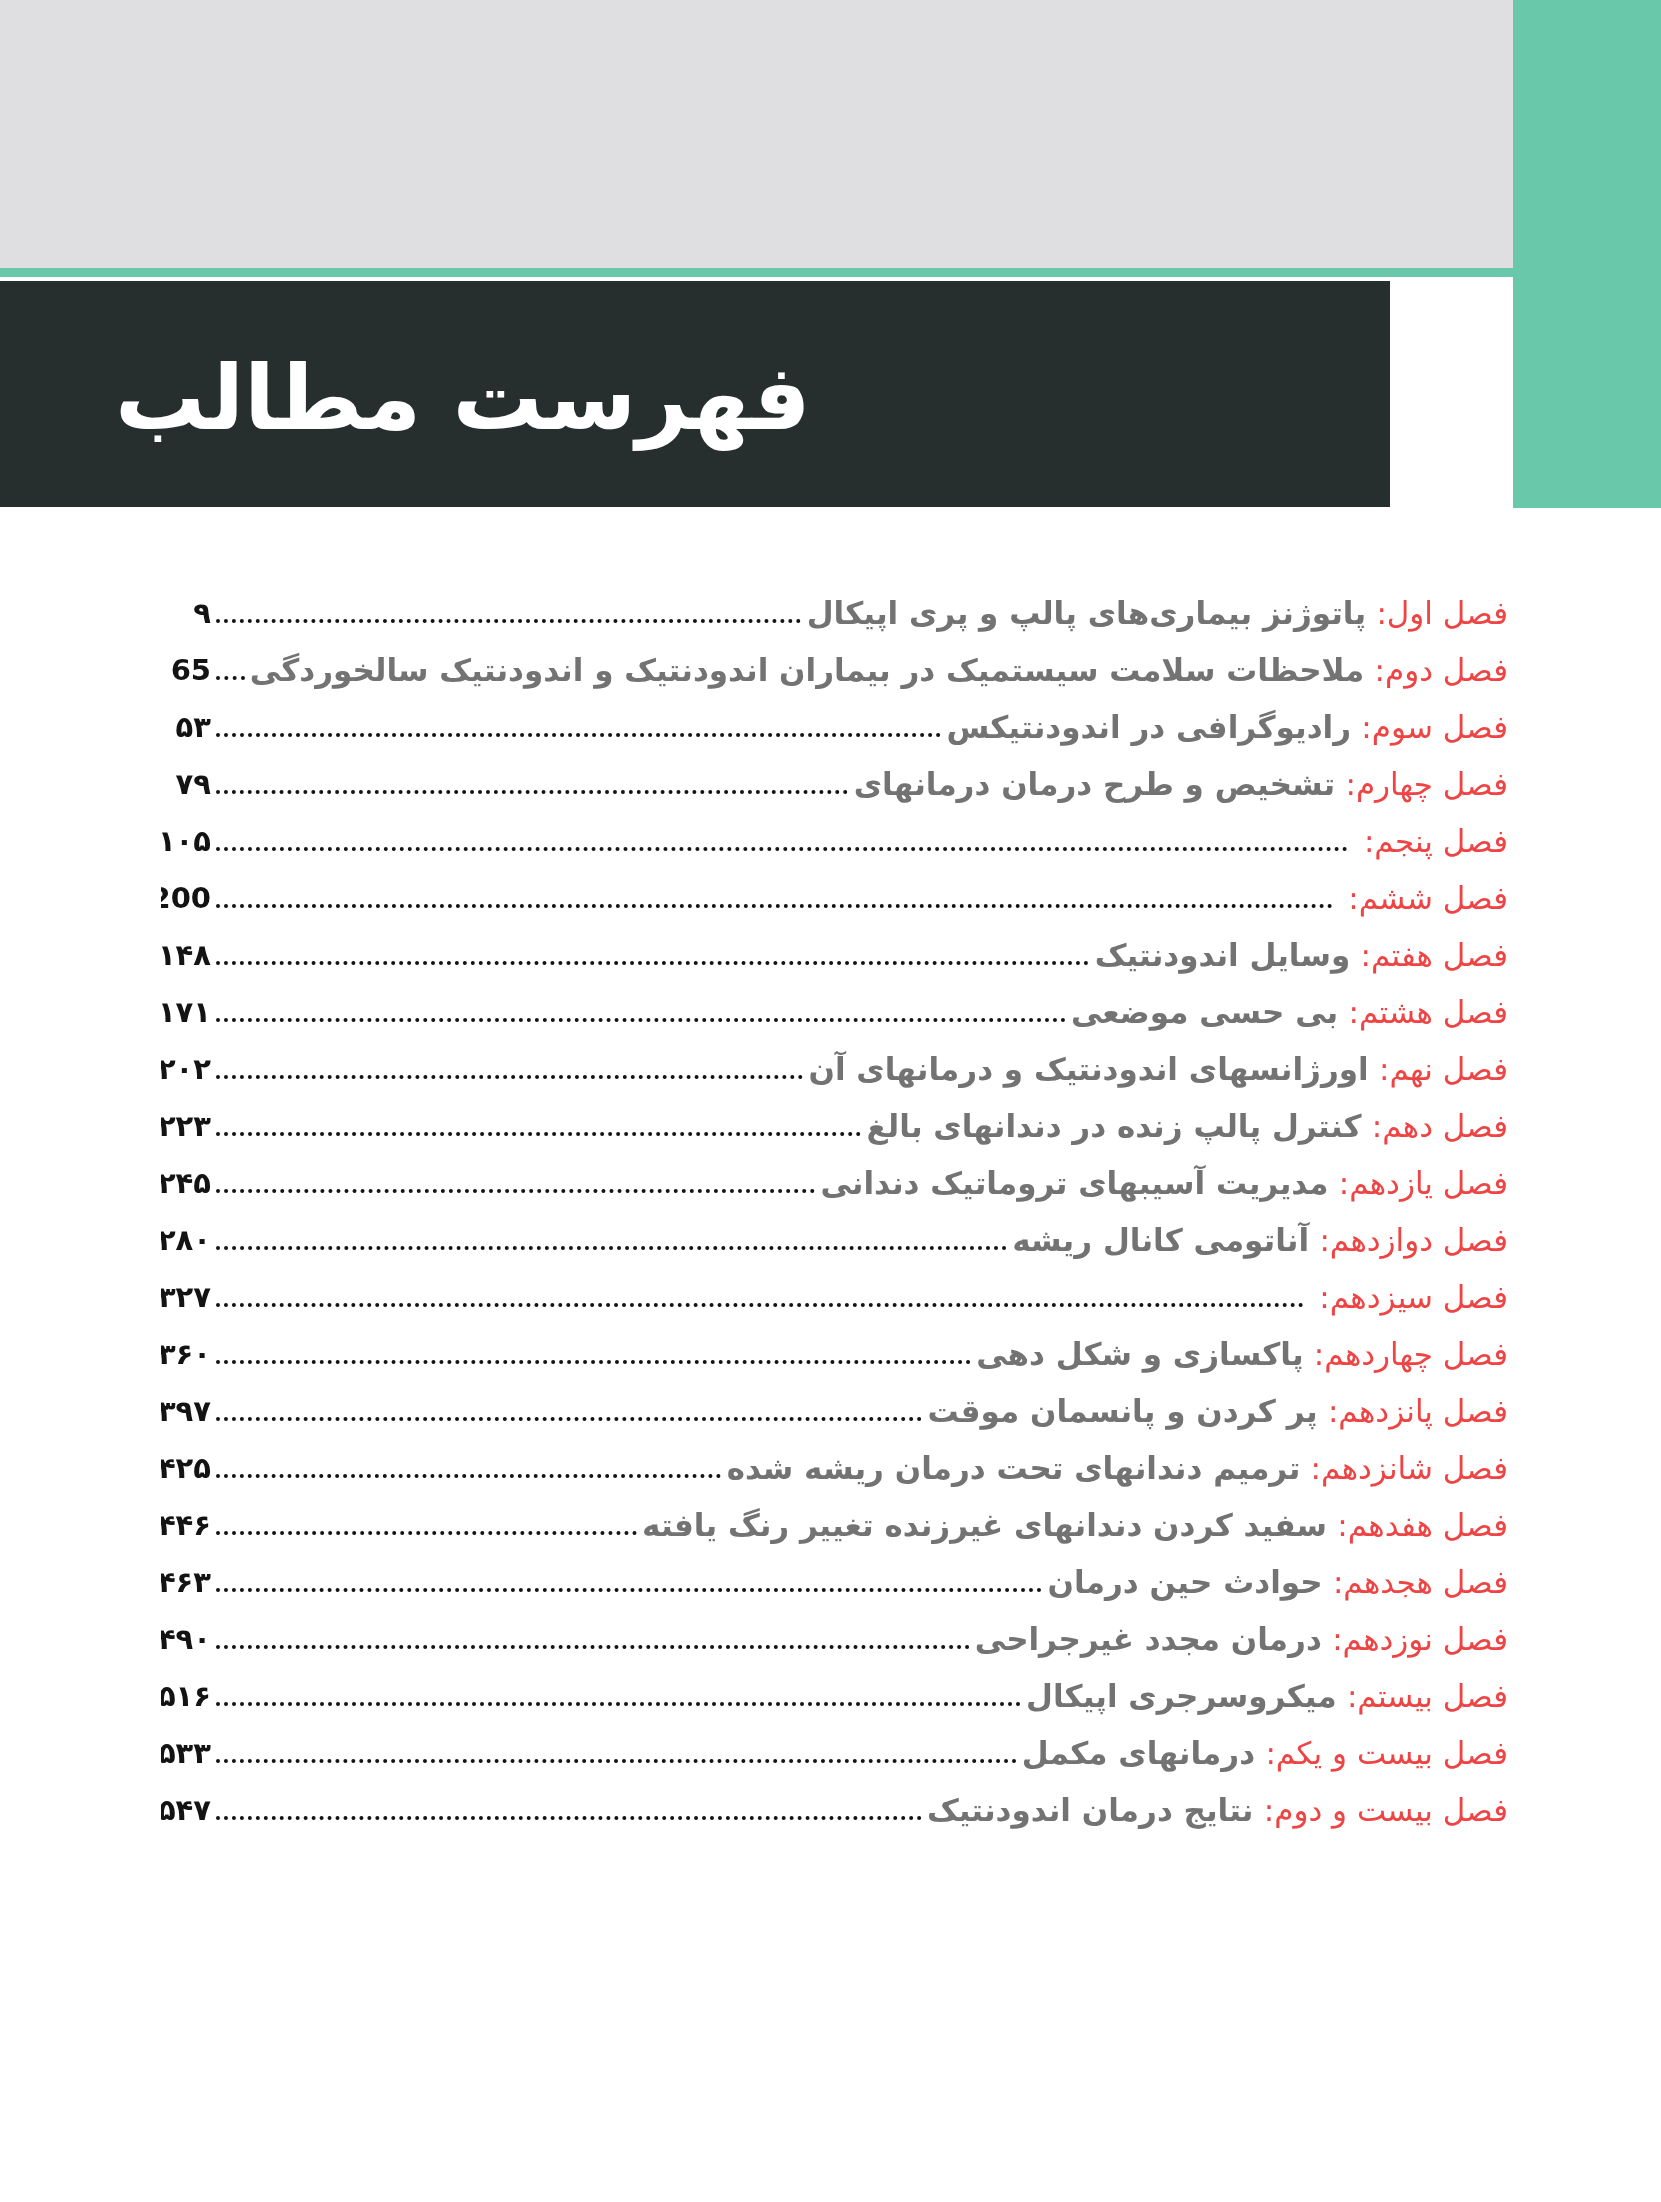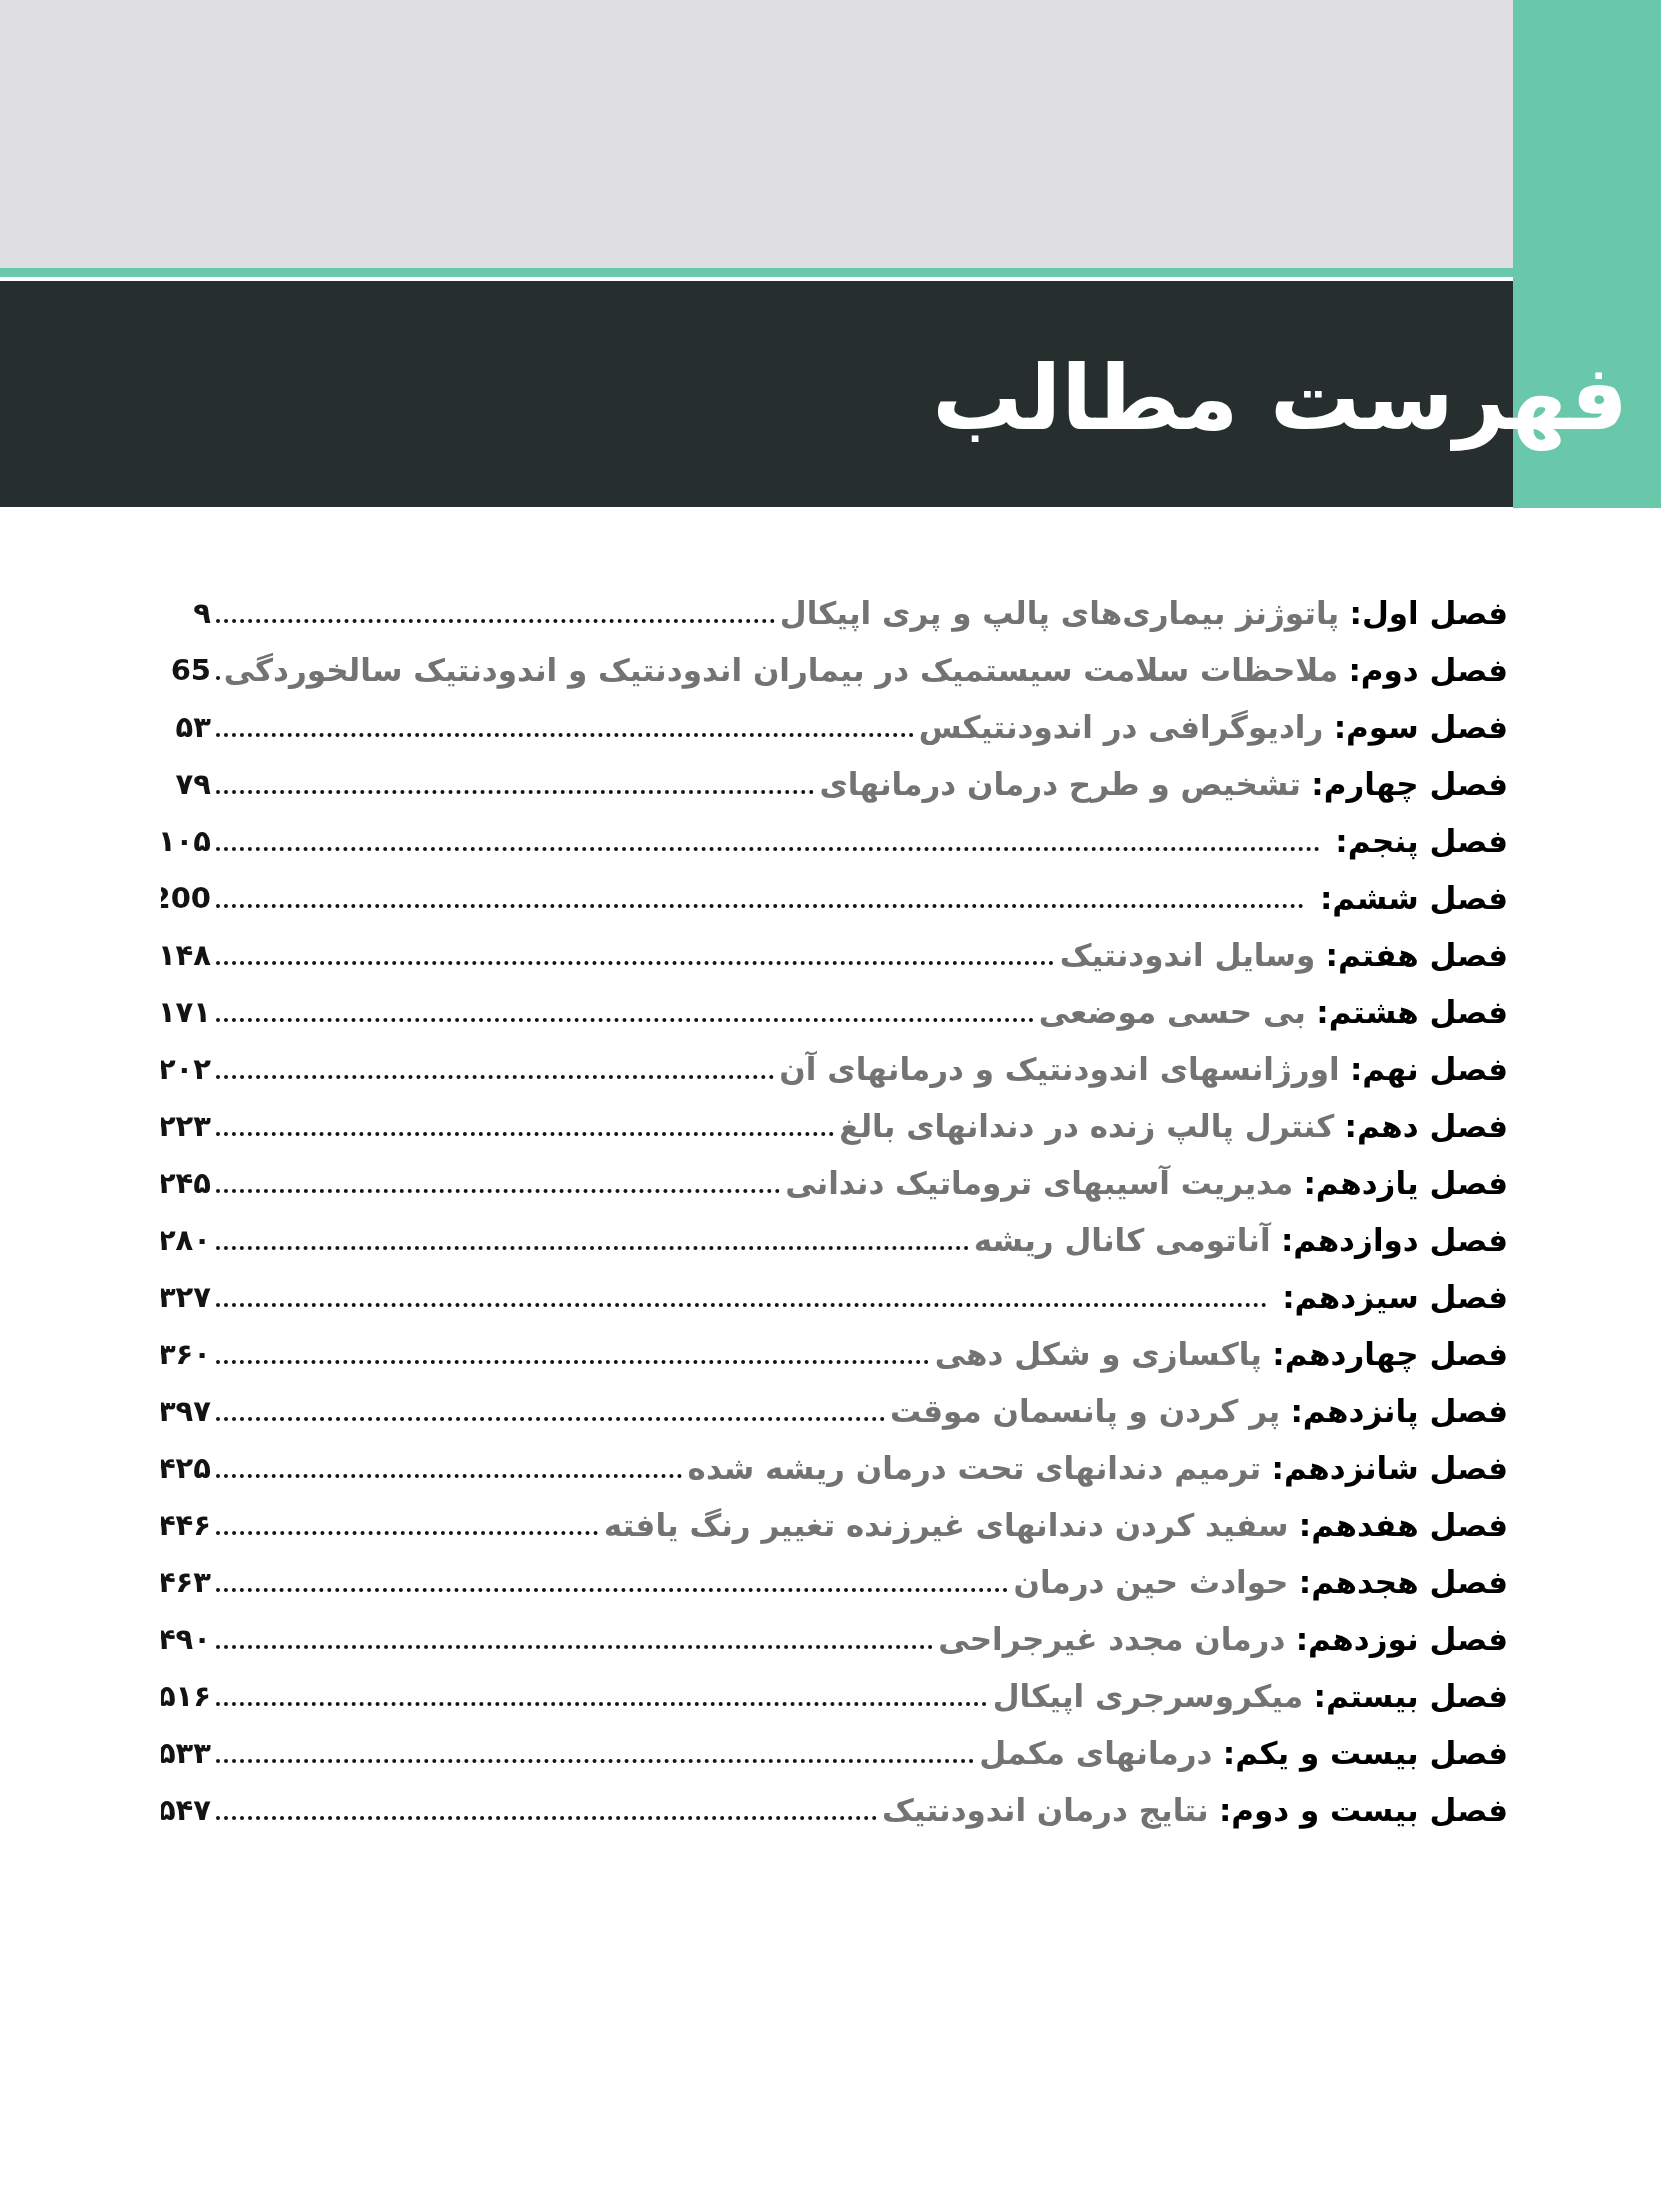--- a/index.html
+++ b/index.html
@@ -32,25 +32,25 @@
   .teal-bar {
     position: absolute;
     left: 0; top: 268px;
     width: 1513px; height: 8.6px;
     background: #69c8aa;
   }
   
   .banner {
     position: absolute;
     left: 0; top: 281px;
-    width: 1513px; height: 226px;
+    width: 1390px; height: 226px;
     background: #272e2e;
     display: flex;
     align-items: center;
-    justify-content: flex-end;
+    justify-content: flex-start;
   }
   .banner .page-title {
     color: #ffffff;
     font-size: 90px;
     font-weight: bold;
     direction: rtl;
     transform: translateX(115px) translateY(3.4px);
     white-space: nowrap;
   }
   
@@ -61,23 +61,23 @@
     right: 153px;
   }
   .toc-row {
     direction: rtl;
     display: flex;
     align-items: center;
     height: 57px;
     overflow: hidden;
   }
   .toc-row .chapter {
-    color: #000000;
+    color: #ef4444;
     font-size: 31px;
-    font-weight: bold;
+    font-weight: normal;
     white-space: nowrap;
     margin-left: 10.3px;
   }
   .toc-row .title {
     color: #737373;
     font-size: 31px;
     font-weight: bold;
     white-space: nowrap;
   }
   .toc-row .dots {

